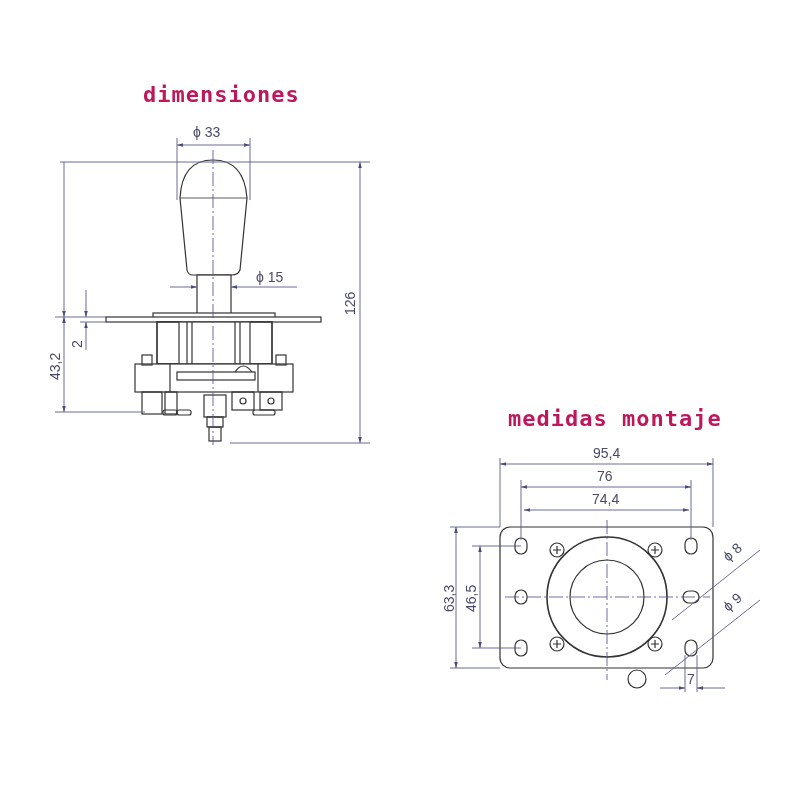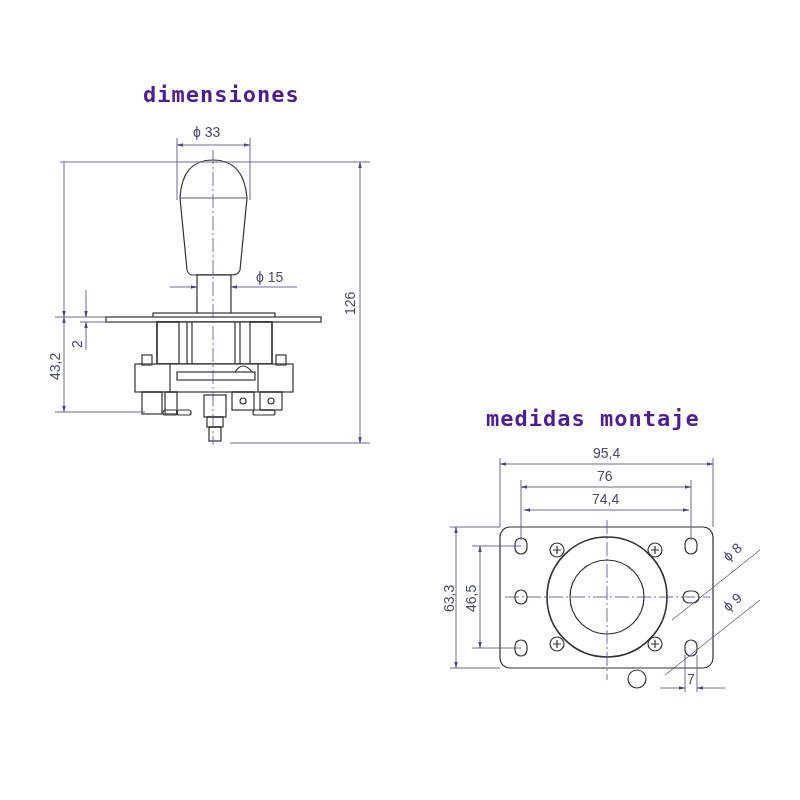--- a/index.html
+++ b/index.html
@@ -1,25 +1,25 @@
 <!DOCTYPE html>
 <html><head>
 <meta charset="utf-8">
 <style>
   html, body { margin: 0; padding: 0; background: #ffffff; }
   body { width: 800px; height: 800px; position: relative; overflow: hidden; font-family: "DejaVu Sans", sans-serif; }
-  .title { position: absolute; color: #4c1d95; font-family: "DejaVu Sans Mono", monospace; font-weight: bold; font-size: 22px; letter-spacing: 1px; }
+  .title { position: absolute; color: #be185d; font-family: "DejaVu Sans Mono", monospace; font-weight: bold; font-size: 22px; letter-spacing: 1px; }
   svg { position: absolute; left: 0; top: 0; }
   .dim { fill: #4a4a6a; font-family: "Liberation Sans", sans-serif; font-size: 14px; }
 </style>
 </head>
 <body>
 
 <div class="title" style="left:143px; top:82px;">dimensiones</div>
-<div class="title" style="left:486px; top:406px;">medidas montaje</div>
+<div class="title" style="left:508px; top:406px;">medidas montaje</div>
 
 <svg width="800" height="800" viewBox="0 0 800 800">
   <defs>
     <marker id="arr" viewBox="0 0 10 10" refX="10" refY="5" markerWidth="7" markerHeight="7" orient="auto-start-reverse">
       <path d="M0,2 L10,5 L0,8 z" fill="#4a4a7a"></path>
     </marker>
   </defs>
 
   <g stroke="#333" fill="none" stroke-width="1.2">
 

